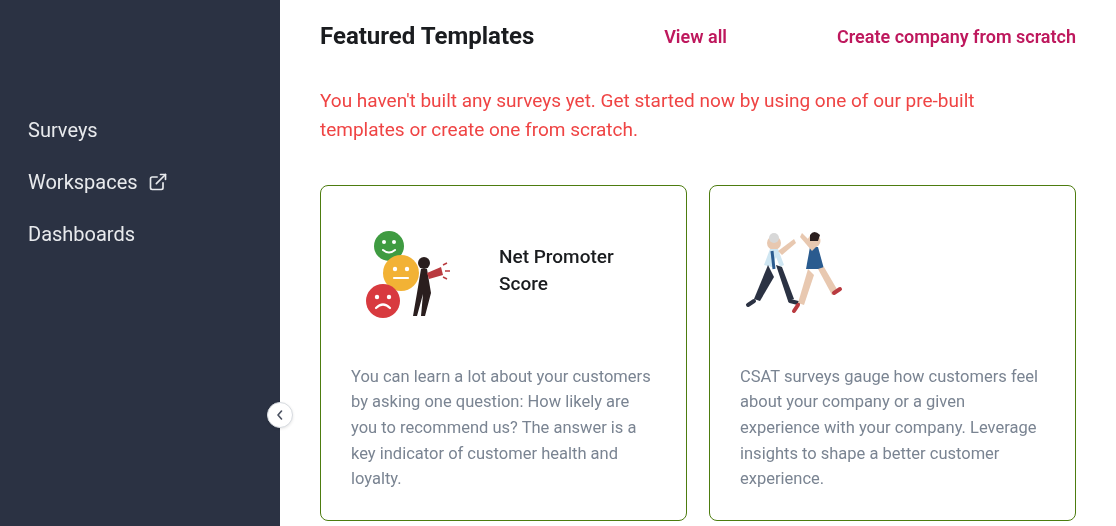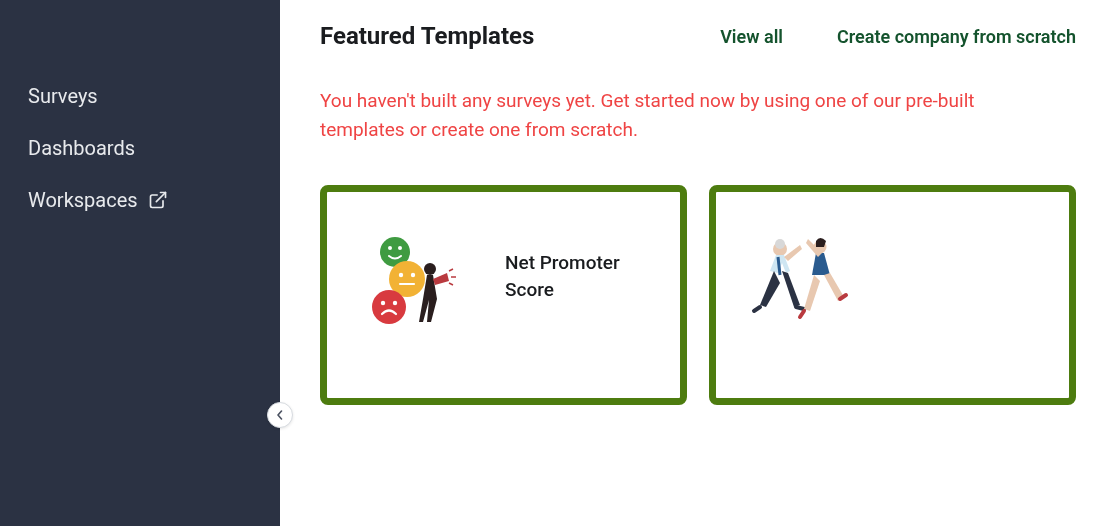--- a/index.html
+++ b/index.html
@@ -8,21 +8,21 @@
       width: 1116px;
       height: 526px;
       display: flex;
       overflow: hidden;
       background: #fff;
     }
     .sidebar {
       width: 280px;
       background: #2b3243;
       color: #fff;
-      padding-top: 70px;
+      padding-top: 104px;
       position: relative;
       flex-shrink: 0;
     }
     .sidebar-item {
       display: flex;
       align-items: center;
       gap: 10px;
       padding: 14px 28px;
       font-size: 20px;
       color: #e8eaed;
@@ -63,40 +63,40 @@
       justify-content: space-between;
       margin-bottom: 36px;
     }
     .title {
       font-size: 24px;
       font-weight: 700;
       color: #1a1c1f;
     }
     .header-links {
       display: flex;
-      gap: 54px;
+      gap: 110px;
       align-items: flex-end;
       font-size: 18px;
       font-weight: 600;
-      color: #14532d;
+      color: #be185d;
     }
     .header-links span { cursor: pointer; }
     .subtitle {
       font-size: 19px;
       color: #ef4444;
       line-height: 1.55;
       margin-bottom: 40px;
       max-width: 720px;
     }
     .cards {
       display: flex;
       gap: 22px;
     }
     .card {
-      border: 7px solid #4d7c0f;
+      border: 1px solid #4d7c0f;
       border-radius: 8px;
       padding: 30px 30px 28px 30px;
       width: 380px;
       cursor: pointer;
       background: #fff;
     }
     .card-top {
       display: flex;
       align-items: center;
       gap: 38px;
@@ -119,33 +119,33 @@
       color: #7a8492;
       line-height: 1.55;
     }
   </style>
 </head>
 <body>
 
 <div class="sidebar">
   <div class="sidebar-item">
     <span class="label">Surveys</span>
-  </div>
-  <div class="sidebar-item">
-    <span class="label">Dashboards</span>
   </div>
   <div class="sidebar-item">
     <span class="label">Workspaces</span>
     <span class="ext-icon">
       <svg viewBox="0 0 24 24" fill="none" stroke="#e8eaed" stroke-width="2" stroke-linecap="round" stroke-linejoin="round">
         <path d="M18 13v6a2 2 0 0 1-2 2H5a2 2 0 0 1-2-2V8a2 2 0 0 1 2-2h6"></path>
         <polyline points="15 3 21 3 21 9"></polyline>
         <line x1="10" y1="14" x2="21" y2="3"></line>
       </svg>
     </span>
+  </div>
+  <div class="sidebar-item">
+    <span class="label">Dashboards</span>
   </div>
   <div class="collapse-toggle">
     <svg viewBox="0 0 10 10">
       <path d="M6.5 1 L3 5 L6.5 9" fill="none" stroke="#4a5160" stroke-width="1.6" stroke-linecap="round" stroke-linejoin="round"></path>
     </svg>
   </div>
 </div>
 
 <div class="main">
   <div class="header-row">
@@ -180,20 +180,21 @@
             <circle cx="73" cy="42" r="6" fill="#2a1e1e"></circle>
             <path d="M70 48 L76 48 L80 72 L74 95 L70 95 L72 73 L66 95 L62 95 L66 72 Z" fill="#2a1e1e"></path>
             <path d="M76 52 L90 46 L92 54 L78 58 Z" fill="#b93a3f"></path>
             <line x1="92" y1="44" x2="96" y2="42" stroke="#b93a3f" stroke-width="1.5"></line>
             <line x1="94" y1="50" x2="99" y2="50" stroke="#b93a3f" stroke-width="1.5"></line>
             <line x1="92" y1="56" x2="96" y2="58" stroke="#b93a3f" stroke-width="1.5"></line>
           </svg>
         </div>
         <div class="card-title">Net Promoter Score</div>
       </div>
+      <div class="card-desc">You can learn a lot about your customers by asking one question: How likely are you to recommend us? The answer is a key indicator of customer health and loyalty.</div>
     </div>
 
     <div class="card">
       <div class="card-top">
         <div class="card-illustration">
           <svg viewBox="0 0 110 100">
 
             <circle cx="34" cy="22" r="7" fill="#e8c8b0"></circle>
             <circle cx="34" cy="17" r="5" fill="#d8d8d8"></circle>
             <path d="M30 28 L38 28 L44 44 L40 46 L36 36 L32 46 L24 44 Z" fill="#cfe6f2"></path>
@@ -208,16 +209,17 @@
             <path d="M70 14 Q74 8 80 14 L78 20 L70 20 Z" fill="#2a1e1e"></path>
             <path d="M70 26 L78 26 L84 48 L66 48 Z" fill="#2a5b8f"></path>
             <path d="M68 48 L58 82 L64 84 L74 54" fill="#e8c8b0"></path>
             <path d="M78 48 L92 74 L98 70 L84 46" fill="#e8c8b0"></path>
             <path d="M58 84 L54 90" stroke="#b93a3f" stroke-width="4" stroke-linecap="round"></path>
             <path d="M94 72 L100 68" stroke="#b93a3f" stroke-width="4" stroke-linecap="round"></path>
             <path d="M76 26 L62 12 L60 16 L72 30" fill="#e8c8b0"></path>
           </svg>
         </div>
       </div>
+      <div class="card-desc">CSAT surveys gauge how customers feel about your company or a given experience with your company. Leverage insights to shape a better customer experience.</div>
     </div>
 
   </div>
 </div>
 
 </body></html>

